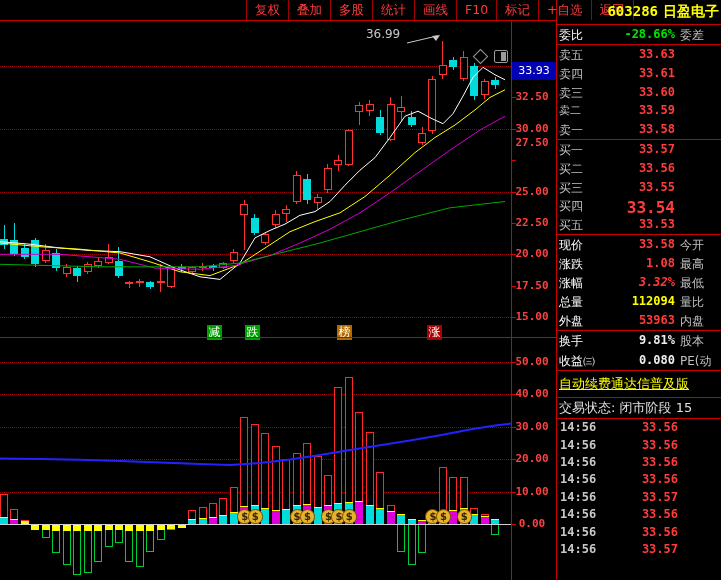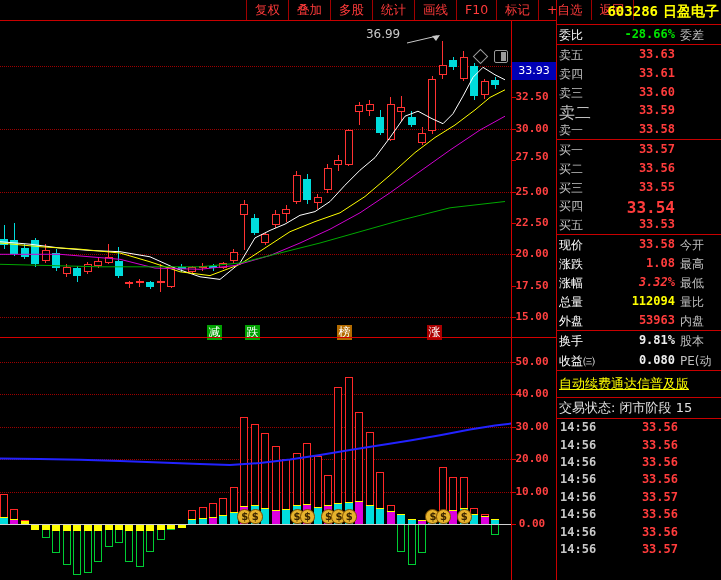--- a/index.html
+++ b/index.html
@@ -315,21 +315,21 @@
       <div class="bag" style="left: 435.9px; top: 171px;">$</div>
       <div class="bag" style="left: 456.8px; top: 171px;">$</div>
     </div>
   <div id="main-axis">
     <div id="price-marker" style="top: 40px;">33.93</div>
   <div class="tickmark" style="top: 75px;"></div>
       <div class="axis-label" style="top: 68.375px;">32.50</div>
       <div class="tickmark" style="top: 107px;"></div>
       <div class="axis-label" style="top: 99.75px;">30.00</div>
       <div class="tickmark" style="top: 138px;"></div>
-      <div class="axis-label" style="top: 128px;">27.50</div>
+      <div class="axis-label" style="top: 114px;">27.50</div>
       <div class="tickmark" style="top: 170px;"></div>
       <div class="axis-label" style="top: 162.5px;">25.00</div>
       <div class="tickmark" style="top: 201px;"></div>
       <div class="axis-label" style="top: 193.875px;">22.50</div>
       <div class="tickmark" style="top: 232px;"></div>
       <div class="axis-label" style="top: 225.25px;">20.00</div>
       <div class="tickmark" style="top: 264px;"></div>
       <div class="axis-label" style="top: 256.625px;">17.50</div>
       <div class="tickmark" style="top: 295px;"></div>
       <div class="axis-label" style="top: 288px;">15.00</div>
@@ -367,21 +367,21 @@
         </div>
         <div class="rp-row rp-ask">
           <div style="position: absolute; left: 2px; top: 2px; color: rgb(192, 192, 192); font-size: 12px;">卖四</div>
           <div class="num" style="position: absolute; right: 46px; top: 2px; color: rgb(255, 60, 60); font-size: 12px;">33.61</div>
         </div>
         <div class="rp-row rp-ask">
           <div style="position: absolute; left: 2px; top: 2px; color: rgb(192, 192, 192); font-size: 12px;">卖三</div>
           <div class="num" style="position: absolute; right: 46px; top: 2px; color: rgb(255, 60, 60); font-size: 12px;">33.60</div>
         </div>
         <div class="rp-row rp-ask">
-          <div style="position: absolute; left: 2px; top: 2px; color: rgb(192, 192, 192); font-size: 16px;">卖二</div>
+          <div style="position: absolute; left: 2px; top: 2px; color: rgb(192, 192, 192); font-size: 11px;">卖二</div>
           <div class="num" style="position: absolute; right: 46px; top: 2px; color: rgb(255, 60, 60); font-size: 12px;">33.59</div>
         </div>
         <div class="rp-row rp-ask">
           <div style="position: absolute; left: 2px; top: 2px; color: rgb(192, 192, 192); font-size: 12px;">卖一</div>
           <div class="num" style="position: absolute; right: 46px; top: 2px; color: rgb(255, 60, 60); font-size: 12px;">33.58</div>
         </div>
       </div>
     <div class="rp-block-sep"></div>
     <div id="bids">
         <div class="rp-row rp-bid">

